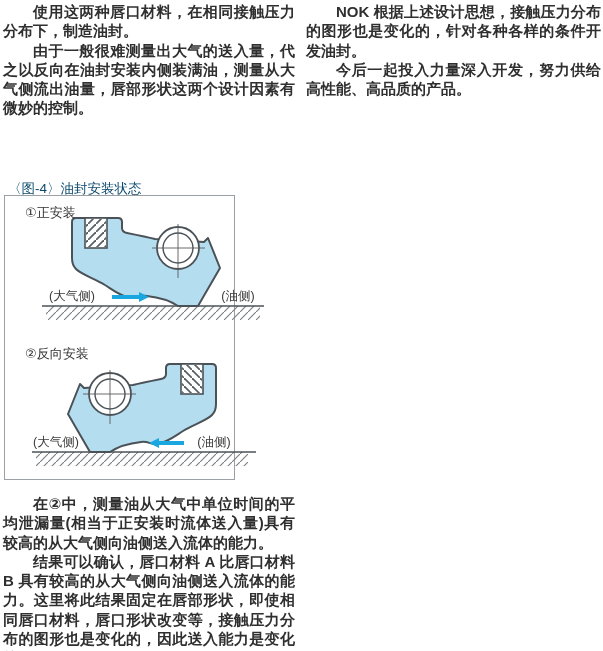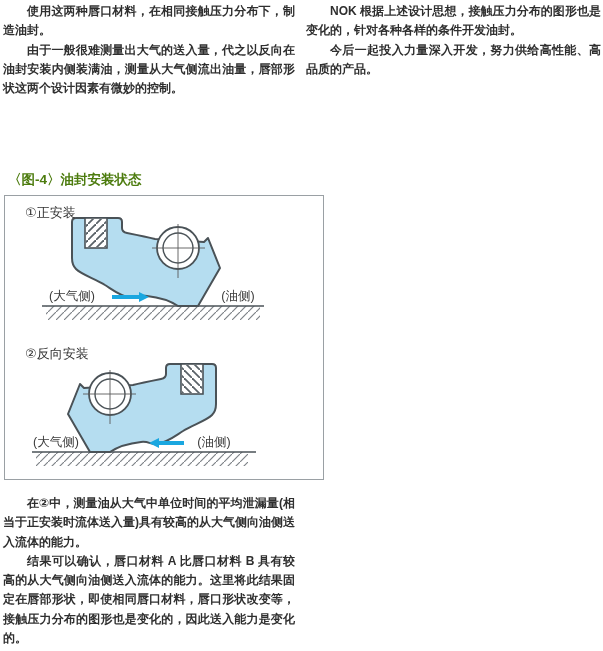--- a/index.html
+++ b/index.html
@@ -2,31 +2,31 @@
 <html><head>
 <meta charset="utf-8">
 <style>
   html,body{margin:0;padding:0;}
   body{
     width:603px;height:651px;background:#ffffff;position:relative;overflow:hidden;
     font-family:"Liberation Sans","DejaVu Sans",sans-serif;
   }
   .col{position:absolute;}
   .para{
-    margin:0;text-indent:2em;font-size:12px;line-height:19.3px;
+    margin:0;text-indent:2em;font-size:15px;line-height:19.3px;
     text-align:justify;font-weight:bold;color:#2f2f2f;word-break:break-all;
   }
   .col-left-top{left:3px;top:2px;width:292px;}
   .col-left-bottom{left:3px;top:494px;width:292px;}
   .col-right{left:306px;top:2px;width:295px;}
   .figure-title{
-    position:absolute;left:8px;top:171px;font-size:13.5px;font-weight:bold;color:#4d7c0f;
+    position:absolute;left:8px;top:180px;font-size:13.5px;font-weight:normal;color:#0c4a6e;
   }
   .figure-box{
-    position:absolute;left:4px;top:195px;width:320px;height:285px;
+    position:absolute;left:4px;top:195px;width:231px;height:285px;
     border:1px solid #9aa0a4;background:#ffffff;box-sizing:border-box;
   }
   .diagram{position:absolute;left:3px;}
   #d1{top:4px;}
   #d2{top:146px;}
   .diagram text{font-size:12.5px;fill:#3a3a3a;font-weight:normal;}
   .diagram .dlabel{font-size:13px;fill:#333333;}
 </style>
 </head>
 <body>

